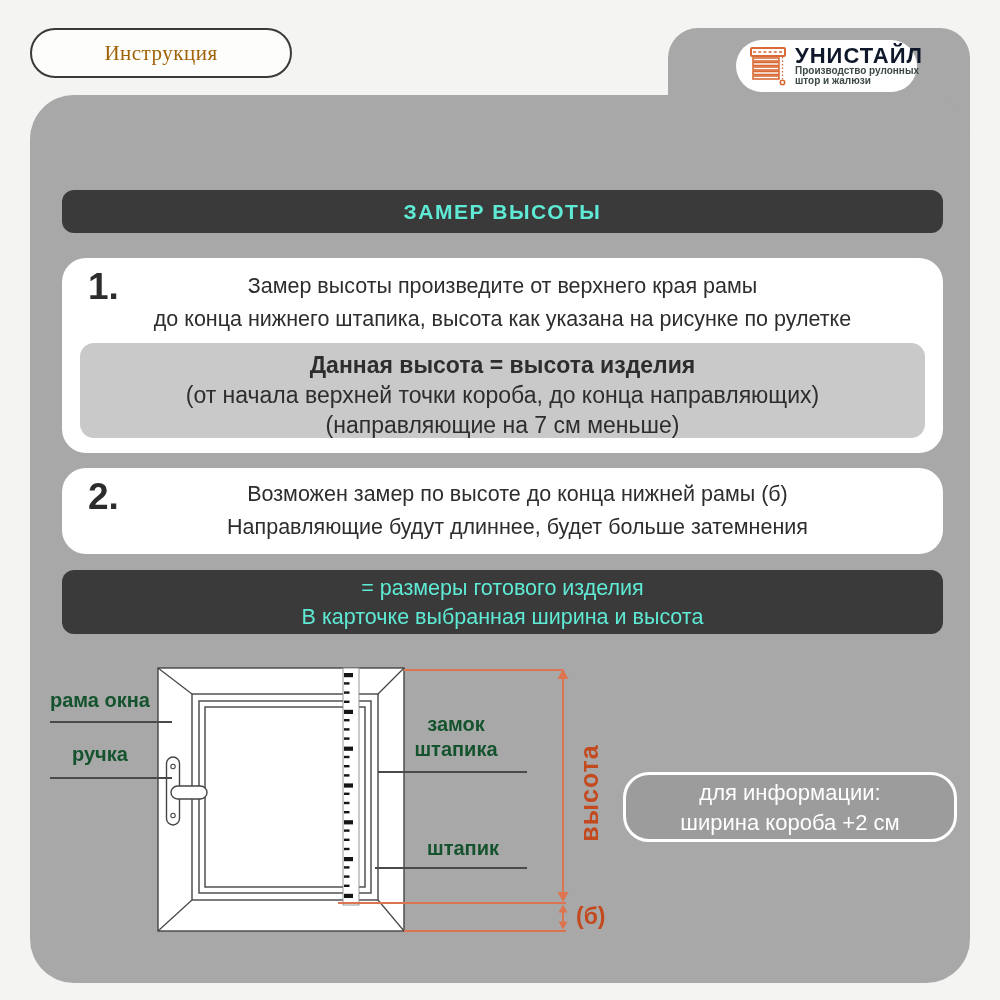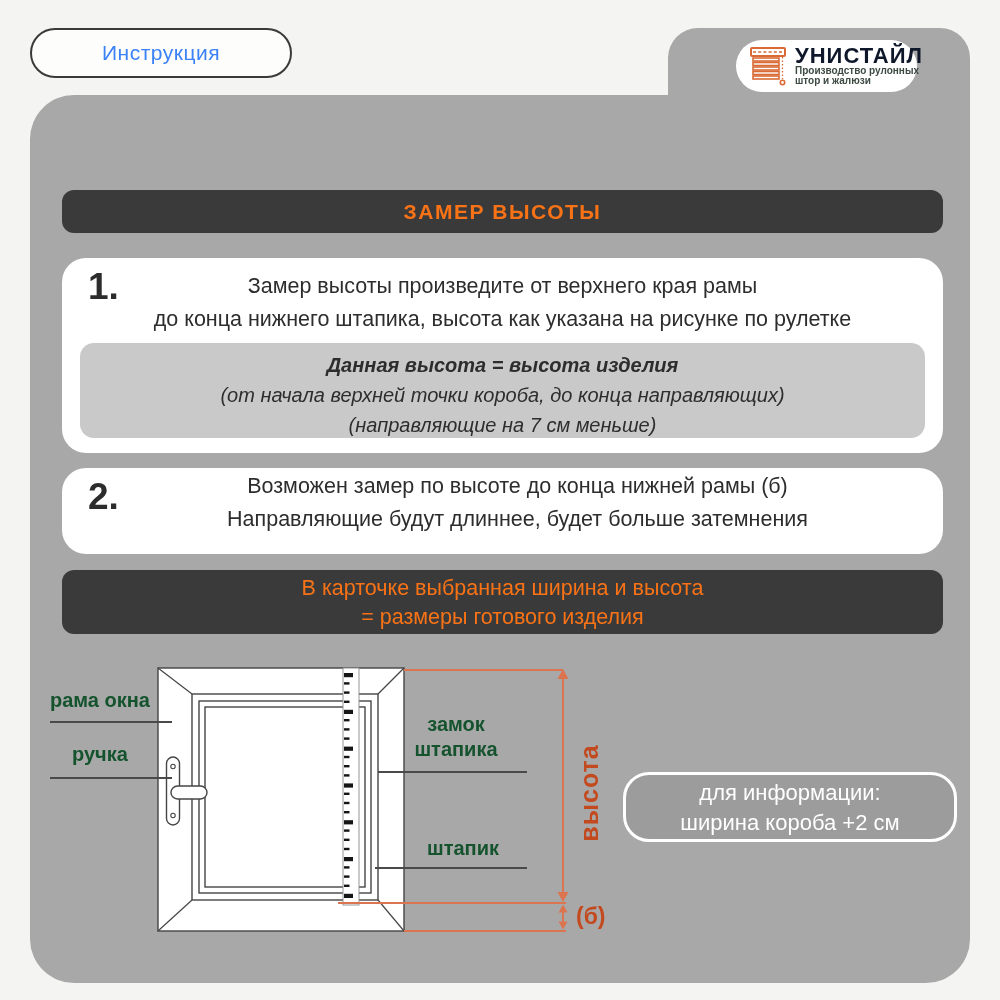--- a/index.html
+++ b/index.html
@@ -2,54 +2,54 @@
 <html><head>
 <meta charset="utf-8">
 <style>
   html,body{margin:0;padding:0;}
   body{font-family:"Liberation Sans","DejaVu Sans",sans-serif;background:#f4f4f2;}
   .stage{position:relative;width:1000px;height:1000px;background:#f4f4f2;overflow:hidden;}
 
   
   .instruction-btn{position:absolute;left:30px;top:28px;width:262px;height:50px;
     background:#fdfdfc;border:2.5px solid #3a3a3a;border-radius:26px;
-    font-family:Liberation Sans, sans-serif;font-size:21px;color:#3b82f6;letter-spacing:.5px;
+    font-family:Liberation Serif, serif;font-size:21px;color:#a16207;letter-spacing:.5px;
     display:flex;align-items:center;justify-content:center;cursor:pointer;}
   .logo-tab{position:absolute;left:668px;top:28px;width:302px;height:110px;
     background:#a8a8a8;border-radius:30px 30px 0 0;}
   .logo-pill{position:absolute;left:736px;top:40px;width:181px;height:52px;background:#fff;
     border-radius:26px;display:flex;align-items:center;padding:0 10px 0 12px;box-sizing:border-box;gap:7px;}
   .logo-icon{flex:0 0 auto;}
   .logo-name{font-size:22px;font-weight:800;color:#0f172a;letter-spacing:1px;line-height:20px;}
   .logo-tagline{font-size:10px;font-weight:700;color:#3c4a42;line-height:10px;}
 
   
   .panel{position:absolute;left:30px;top:95px;width:940px;height:888px;background:#a8a8a8;border-radius:44px;}
 
   .title-row{position:absolute;left:65px;top:118px;height:56px;display:flex;align-items:center;
     font-size:45px;font-weight:600;color:#3d3d3d;letter-spacing:1px;white-space:nowrap;}
   .page-num{margin-left:42px;font-weight:600;}
   .page-num .cur{color:#3d3d3d;}
   .page-num .tot{color:#d8d8d8;}
 
   .dark-bar{position:absolute;left:62px;width:881px;background:#3a3a3a;border-radius:12px;
-    color:#f97316;text-align:center;}
+    color:#5eead4;text-align:center;}
   .bar1{top:190px;height:43px;font-size:21px;font-weight:700;letter-spacing:1.5px;
     display:flex;align-items:center;justify-content:center;}
   .bar2{top:570px;height:64px;font-size:21.5px;font-weight:500;line-height:29px;padding-top:4px;box-sizing:border-box;}
 
   .card{position:absolute;left:62px;width:881px;background:#fff;border-radius:24px;}
   .card1{top:258px;height:195px;}
   .card2{top:468px;height:86px;}
   .step-num{position:absolute;left:26px;top:8px;font-size:37px;font-weight:600;color:#2c2c2c;}
   .card-text{position:absolute;left:0;right:0;text-align:center;font-size:21.5px;color:#2d2d2d;line-height:33px;}
   .card1 .card-text{top:12px;}
-  .card2 .card-text{top:2px;padding-left:30px;}
+  .card2 .card-text{top:10px;padding-left:30px;}
   .note-box{position:absolute;left:18px;top:85px;width:845px;height:95px;background:#c9c9c9;border-radius:14px;
-    text-align:center;color:#2d2d2d;font-size:20px;line-height:30px;padding-top:7px;box-sizing:border-box;font-style:italic;}
+    text-align:center;color:#2d2d2d;font-size:23px;line-height:30px;padding-top:7px;box-sizing:border-box;}
   .note-box .bold{font-weight:700;}
 
   
   .diagram-svg{position:absolute;left:0;top:0;width:1000px;height:1000px;pointer-events:none;}
   .dlabel{position:absolute;font-size:20px;font-weight:700;color:#14532d;line-height:25px;}
   .lbl-zamok{left:376px;top:712px;width:160px;text-align:center;white-space:pre-line;}
   .vysota{position:absolute;left:523px;top:780px;width:130px;height:26px;text-align:center;
     transform:rotate(-90deg);font-size:25px;font-weight:800;color:#c3491f;letter-spacing:1px;}
   .b-mark{position:absolute;left:576px;top:903px;font-size:23px;font-weight:800;color:#c3491f;}
   .info-box{position:absolute;left:623px;top:772px;width:334px;height:70px;background:#9c9c9c;
@@ -111,22 +111,22 @@
 
   <div class="card card2">
     <div class="step-num">2.</div>
     <div class="card-text">
       <div>Возможен замер по высоте до конца нижней рамы (б)</div>
       <div>Направляющие будут длиннее, будет больше затемнения</div>
     </div>
   </div>
 
   <div class="dark-bar bar2">
+    <div>= размеры готового изделия</div>
     <div>В карточке выбранная ширина и высота</div>
-    <div>= размеры готового изделия</div>
   </div>
 
   <svg class="diagram-svg" viewBox="0 0 1000 1000">
 
     <g fill="#ffffff" stroke="#454545" stroke-width="1.4">
       <rect x="158" y="668" width="246" height="263"></rect>
       <rect x="192" y="694" width="186" height="206"></rect>
       <rect x="199" y="701" width="172" height="192"></rect>
       <rect x="205" y="707" width="160" height="180"></rect>
     </g>

